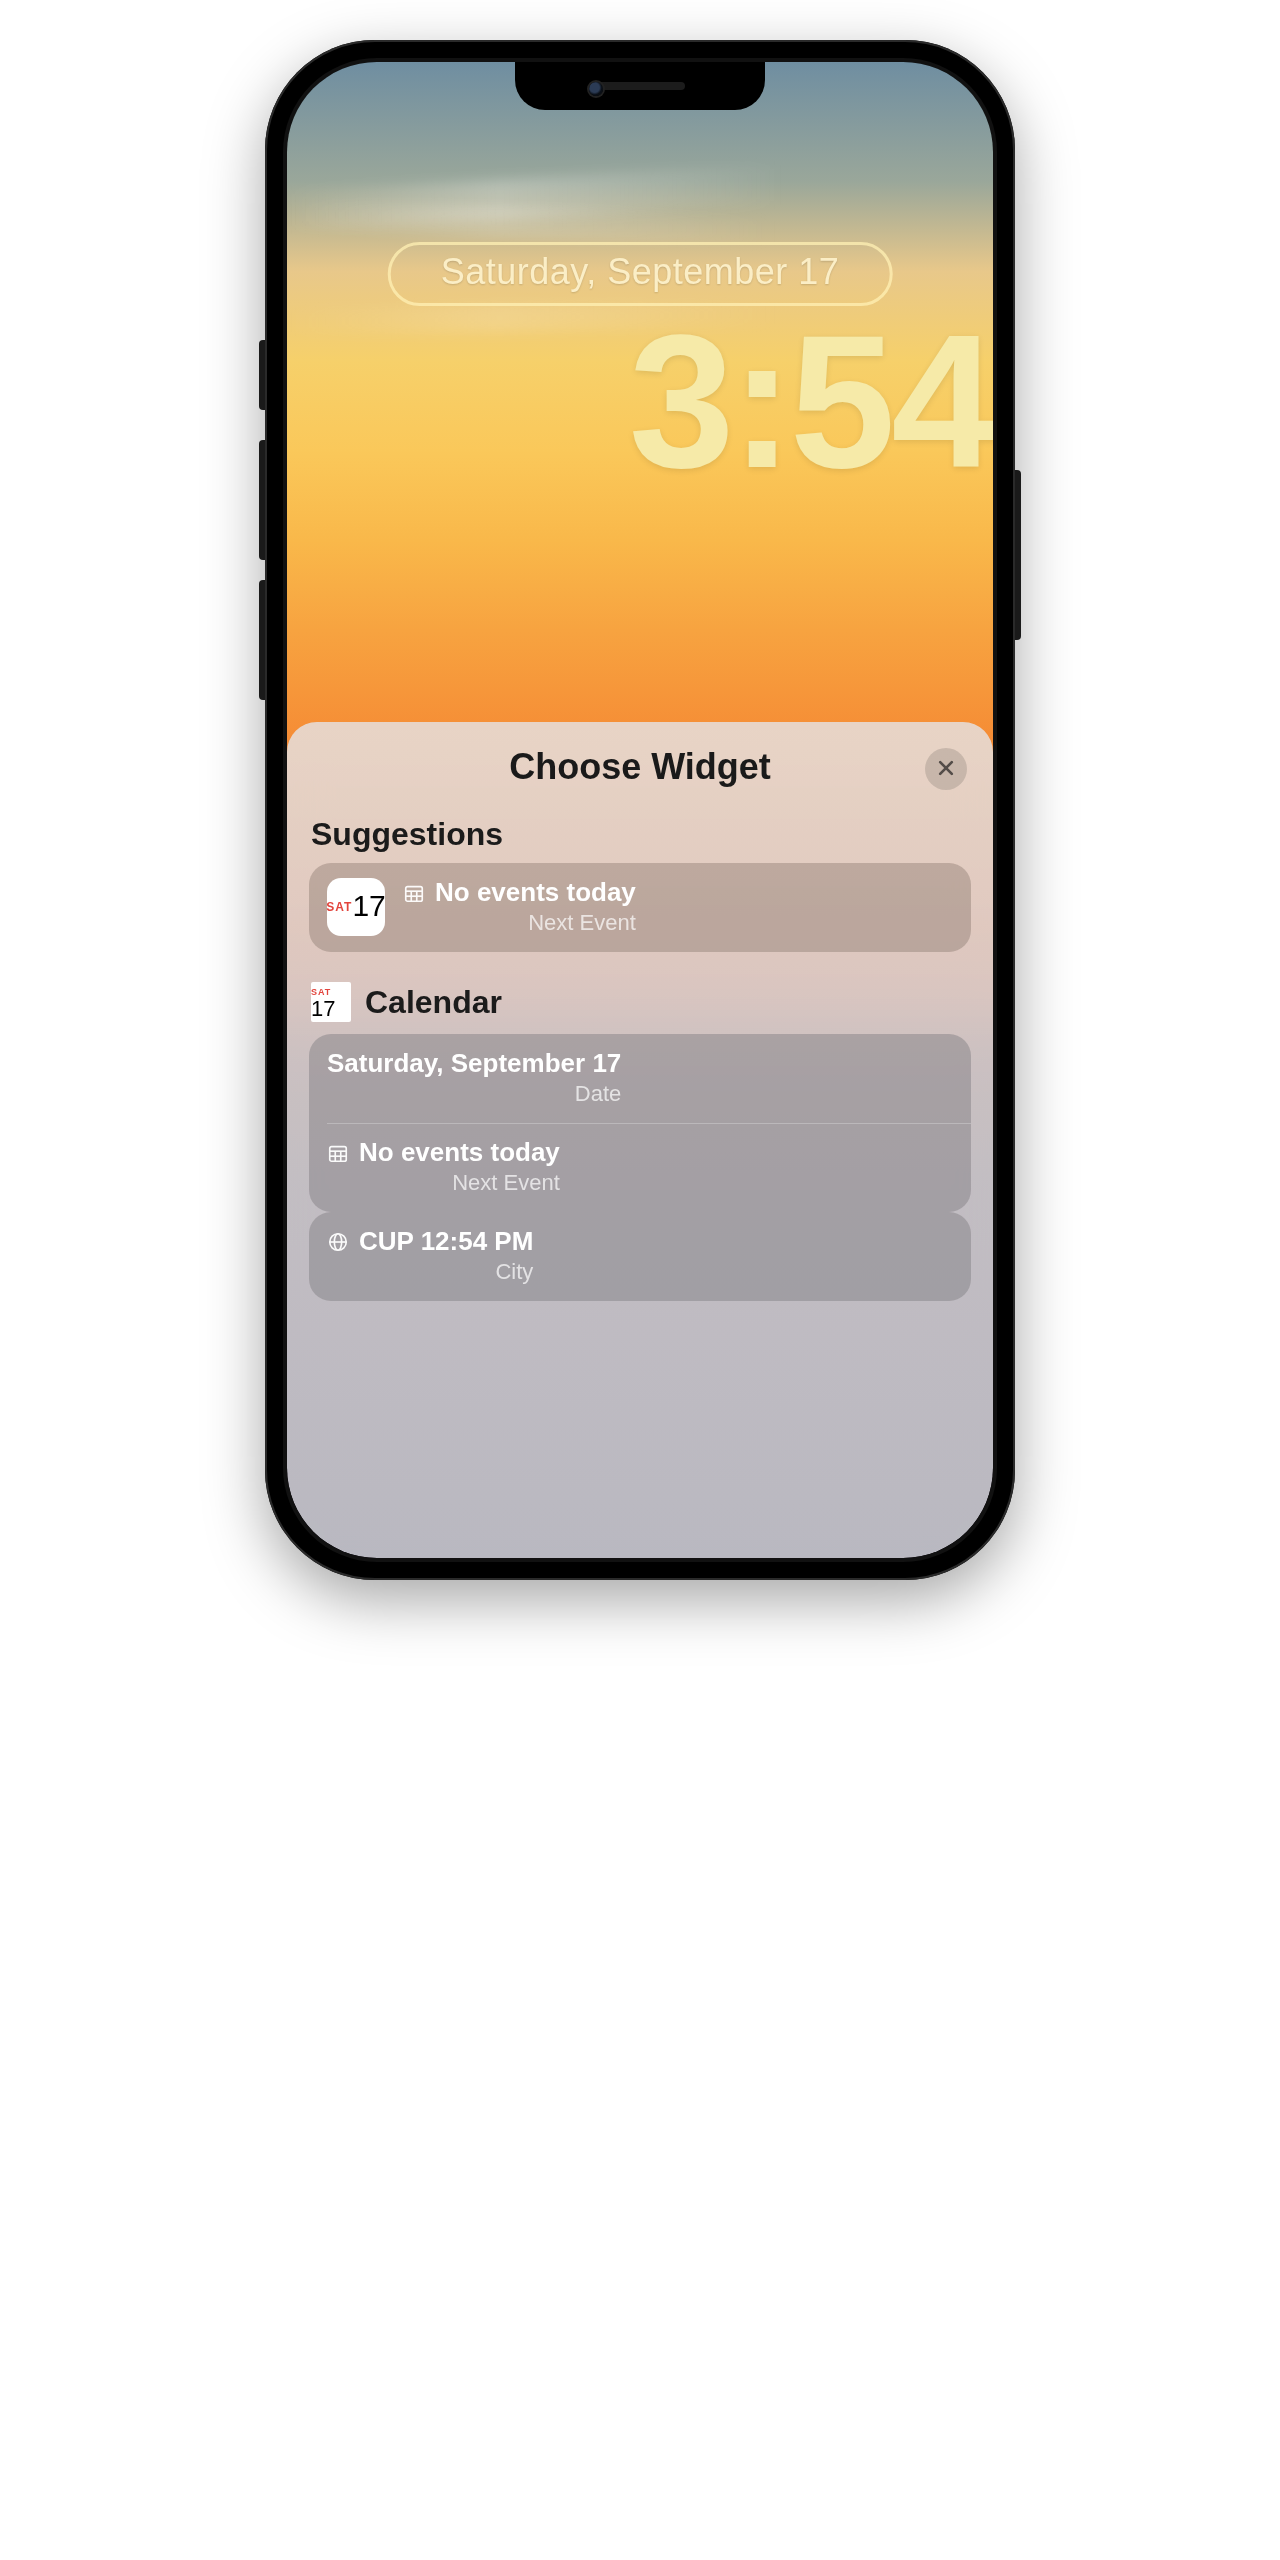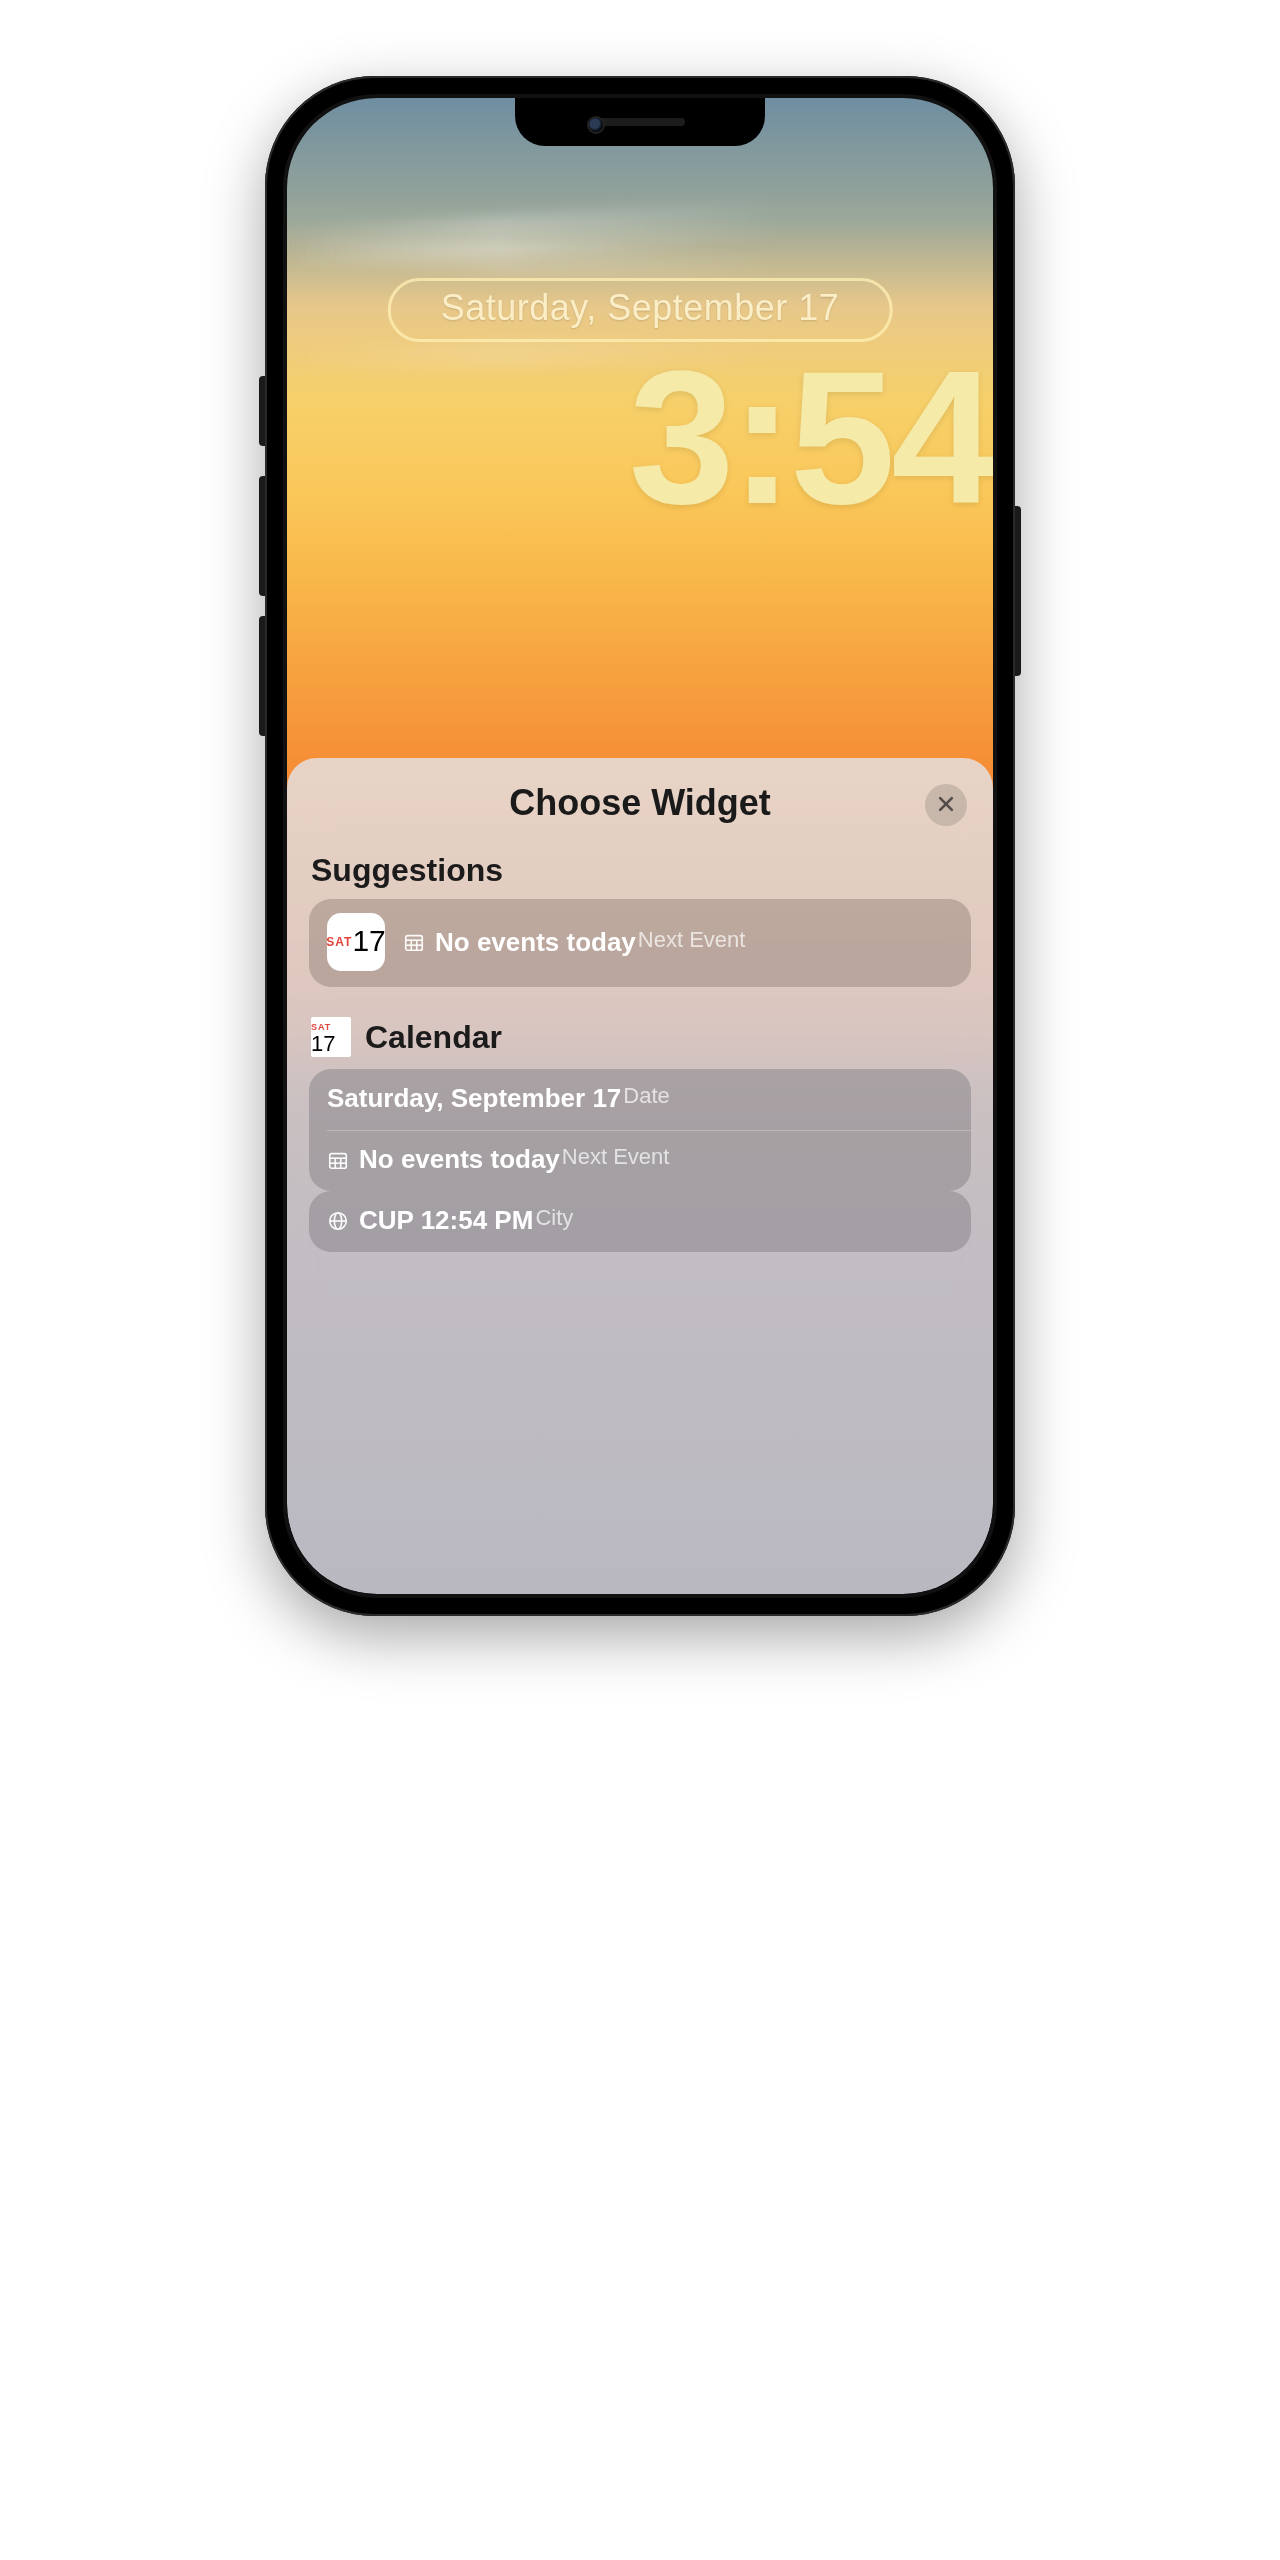--- a/index.html
+++ b/index.html
@@ -20,21 +20,20 @@
     position: relative;
     top: 40px;
     width: 750px;
     height: 1540px;
     border-radius: 110px;
     background: #000;
     padding: 18px;
     box-shadow:
       0 0 0 2px #2a2a2a inset,
       0 20px 60px rgba(0,0,0,.35);
-    margin-top: 36px;
   }
   .phone::before,
   .phone::after {
     content: "";
     position: absolute;
     background: #0b0b0b;
     border-radius: 6px;
   }
   
   .btn-left-1 { position:absolute; left:-6px; top:300px; width:6px; height:70px; background:#1a1a1a; border-radius:4px 0 0 4px;}
@@ -215,21 +214,21 @@
     height:1px; background: rgba(255,255,255,.25);
   }
   .card.noicons .row + .row::before { left:18px; }
 
   .row .app-icon {
     width: 58px; height: 58px; border-radius: 14px;
     flex-shrink: 0;
     display:flex; align-items:center; justify-content:center;
     font-weight:700;
   }
-  .row .texts { display:flex; gap:2px; }
+  .row .texts { display:flex; flex-direction:column; gap:2px;align-items:flex-end; }
   .row .line1 {
     color: #fff; font-size: 26px; font-weight: 600;
     display:flex; align-items:center; gap:10px;
   }
   .row .line1 .mini-ico { opacity:.95; }
   .row .line2 { color: rgba(255,255,255,.7); font-size: 22px; font-weight:400; }
 
   .unit-small { font-size: 18px; letter-spacing:1px; }
 
   

